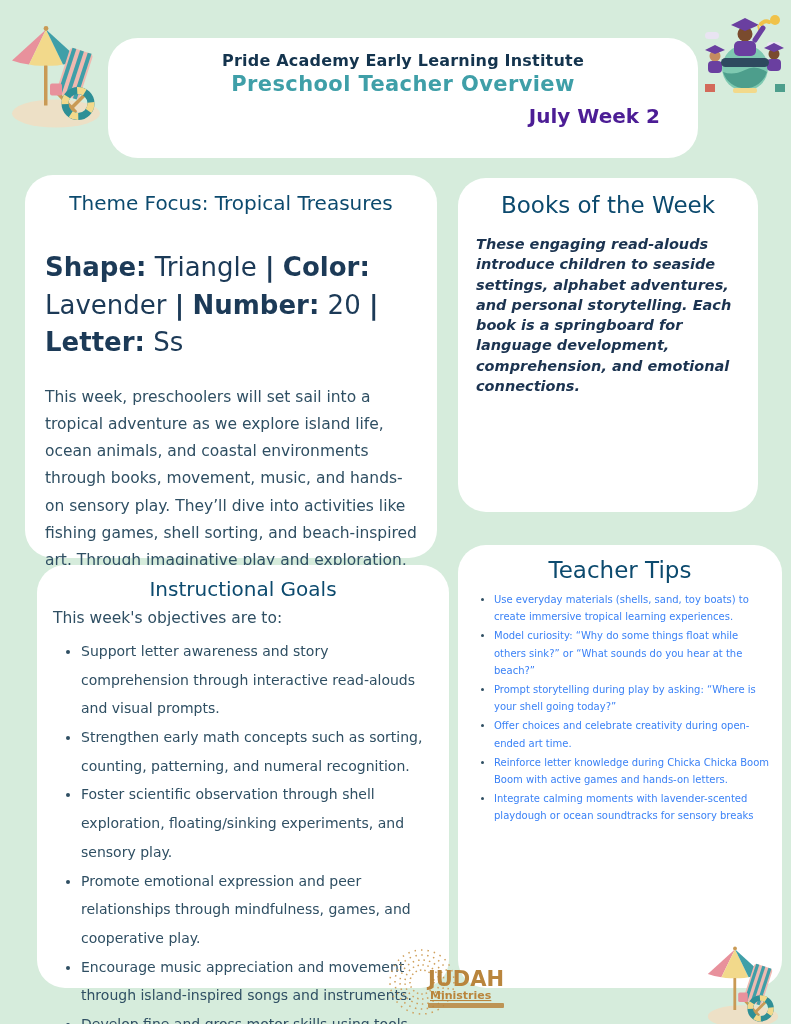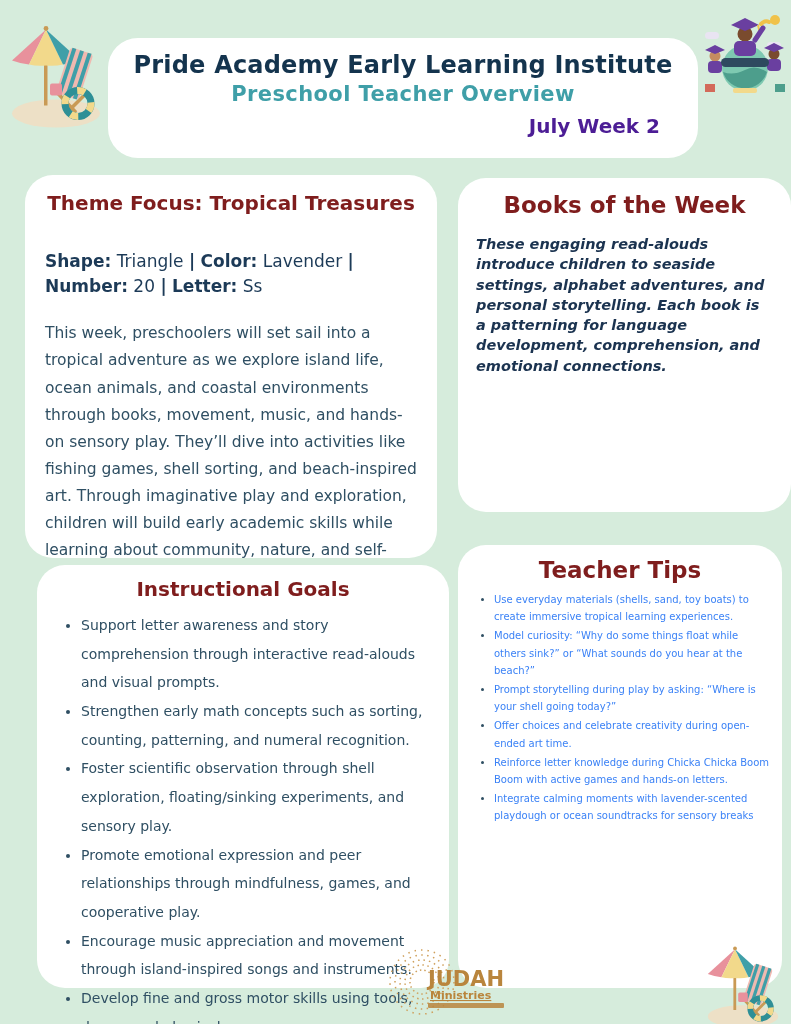--- a/index.html
+++ b/index.html
@@ -8,34 +8,34 @@
     background:#d6ecdc;
     font-family:"DejaVu Sans","Liberation Sans",sans-serif;
     color:#2f4f63;
   }
   .card{
     position:absolute;background:#ffffff;border-radius:28px;
     box-sizing:border-box;
   }
   
   .header-card{left:108px;top:38px;width:590px;height:120px;border-radius:30px;padding:14px 24px 0 24px;text-align:center;}
-  .header-title{font-size:24px;font-weight:700;color:#14344e;letter-spacing:.2px;line-height:1.15;margin:0;}
+  .header-title{font-size:16px;font-weight:700;color:#14344e;letter-spacing:.2px;line-height:1.15;margin:0;}
   .header-subtitle{font-size:21px;font-weight:700;color:#3f9fa8;letter-spacing:.4px;margin:2px 0 0 0;}
   .header-week{font-size:20px;font-weight:700;color:#4c1d95;text-align:right;margin:8px 14px 0 0;}
   
-  .card-title{font-weight:700;color:#7f1d1d;text-align:center;margin:0;}
+  .card-title{font-weight:400;color:#0c4a6e;text-align:center;margin:0;}
   
   .theme-card{left:25px;top:175px;width:412px;height:383px;padding:16px 20px;}
   .theme-card .card-title{font-size:20px;}
-  .theme-meta{font-size:17px;color:#1c3a57;margin:34px 0 8px 0;line-height:1.45;}
+  .theme-meta{font-size:26px;color:#1c3a57;margin:34px 0 8px 0;line-height:1.45;}
   .theme-meta .lbl{font-weight:700;}
   .theme-meta .sep{font-weight:700;}
   .theme-paragraph{font-size:15.5px;line-height:1.75;color:#2f4f63;margin:22px 0 0 0;}
   
-  .books-card{left:458px;top:178px;width:333px;height:334px;padding:14px 18px;}
+  .books-card{left:458px;top:178px;width:300px;height:334px;padding:14px 18px;}
   .books-card .card-title{font-size:23px;}
   .books-list{margin:8px 0 0 0;padding-left:22px;list-style:disc;}
   .books-list li{font-size:14.5px;font-weight:700;font-style:italic;color:#1b3350;line-height:1.3;margin-bottom:5px;}
   .books-list li::marker{color:#1b3350;}
   .books-summary{font-size:14.5px;font-weight:700;font-style:italic;color:#1b3350;line-height:1.4;margin:16px 0 0 0;}
   
   .goals-card{left:37px;top:565px;width:412px;height:423px;padding:12px 14px;}
   .goals-card .card-title{font-size:20px;}
   .goals-intro{font-size:15.5px;color:#2f4f63;margin:8px 0 0 2px;}
   .goals-list{margin:10px 0 0 0;padding-left:30px;list-style:disc;}
@@ -125,25 +125,26 @@
     <span>20</span>
     <span class="sep">|</span>
     <span class="lbl">Letter:</span>
     <span>Ss</span>
   </p>
   <p class="theme-paragraph">This week, preschoolers will set sail into a tropical adventure as we explore island life, ocean animals, and coastal environments through books, movement, music, and hands-on sensory play. They’ll dive into activities like fishing games, shell sorting, and beach-inspired art. Through imaginative play and exploration, children will build early academic skills while learning about community, nature, and self-expression.</p>
 </div>
 
 <div class="card books-card">
   <h2 class="card-title">Books of the Week</h2>
-  <p class="books-summary">These engaging read-alouds introduce children to seaside settings, alphabet adventures, and personal storytelling. Each book is a patterning for language development, comprehension, and emotional connections.</p>
+  <p class="books-summary">These engaging read-alouds introduce children to seaside settings, alphabet adventures, and personal storytelling. Each book is a springboard for language development, comprehension, and emotional connections.</p>
 </div>
 
 <div class="card goals-card">
   <h2 class="card-title">Instructional Goals</h2>
+  <p class="goals-intro">This week's objectives are to:</p>
   <ul class="goals-list">
     <li>Support letter awareness and story comprehension through interactive read-alouds and visual prompts.</li>
     <li>Strengthen early math concepts such as sorting, counting, patterning, and numeral recognition.</li>
     <li>Foster scientific observation through shell exploration, floating/sinking experiments, and sensory play.</li>
     <li>Promote emotional expression and peer relationships through mindfulness, games, and cooperative play.</li>
     <li>Encourage music appreciation and movement through island-inspired songs and instruments.</li>
     <li>Develop fine and gross motor skills using tools, dance, and physical games.</li>
   </ul>
 </div>
 

